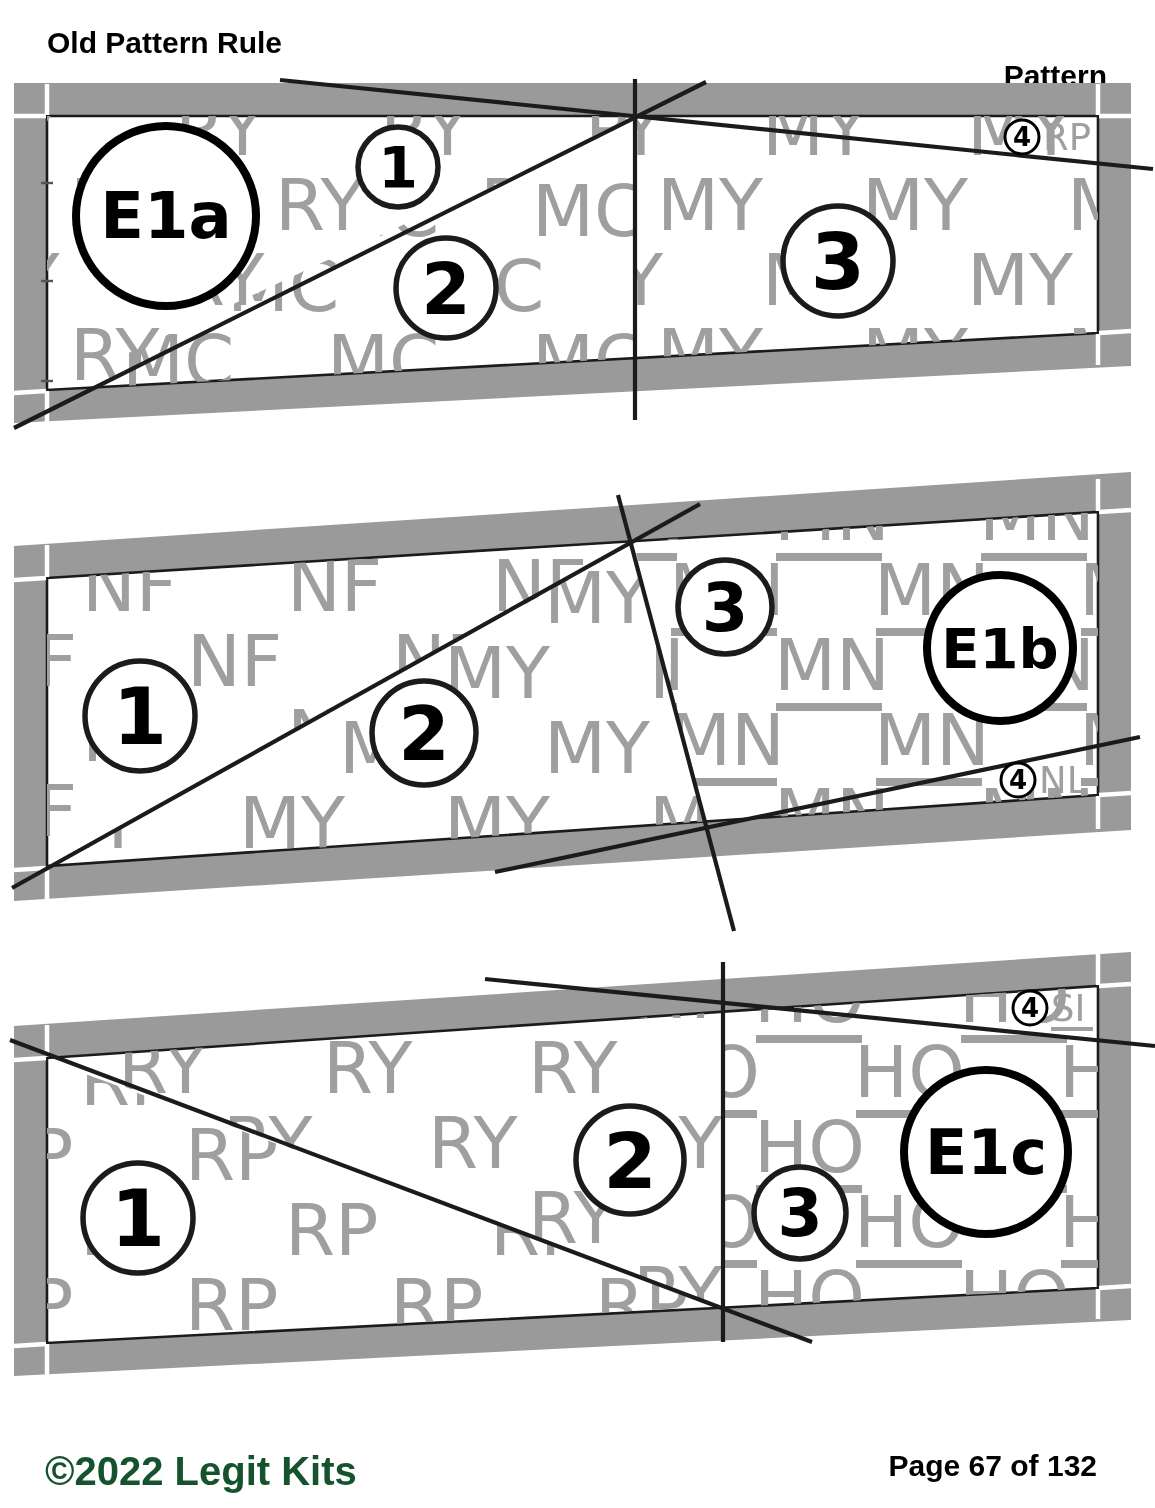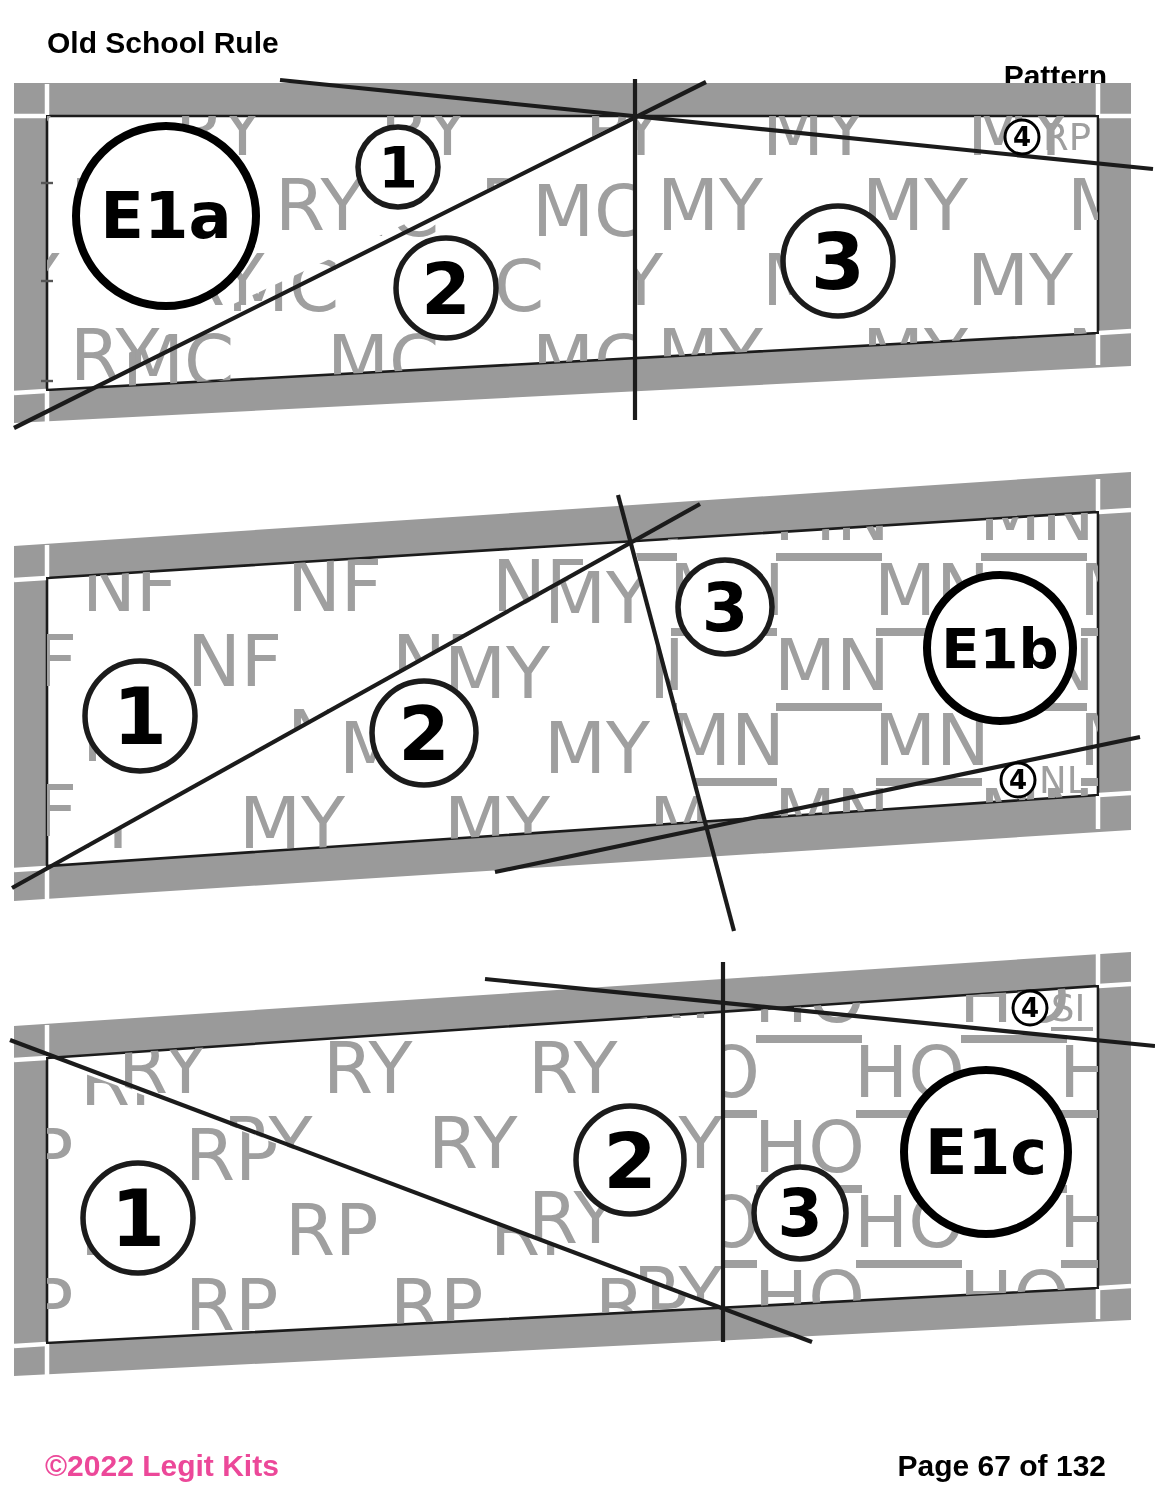--- a/index.html
+++ b/index.html
@@ -1,28 +1,28 @@
 <!DOCTYPE html>
 <html><head>
 <meta charset="utf-8">
 <style>
   html,body{margin:0;padding:0;background:#fff;}
   #page{position:relative;width:1155px;height:1508px;background:#fff;overflow:hidden;
         font-family:"Liberation Sans",sans-serif;}
   .hdr-title{position:absolute;left:47px;top:26px;font-size:30px;font-weight:bold;color:#000;}
   .hdr-label{position:absolute;right:48px;top:26px;font-size:30px;font-weight:bold;color:#000;margin-top:33px;}
-  .ftr-copy{position:absolute;left:45px;top:1449px;font-size:30px;font-weight:bold;color:#ec4899;}
-  .ftr-page{position:absolute;right:49px;top:1449px;font-size:30px;font-weight:bold;color:#000;}
+  .ftr-copy{position:absolute;left:45px;top:1449px;font-size:40px;font-weight:bold;color:#14532d;}
+  .ftr-page{position:absolute;right:58px;top:1449px;font-size:30px;font-weight:bold;color:#000;}
   svg{position:absolute;left:0;top:0;}
 </style>
 </head>
 <body>
 
 <div id="page">
-  <div class="hdr-title">Old School Rule</div>
+  <div class="hdr-title">Old Pattern Rule</div>
   <div class="hdr-label">Pattern</div>
   <div class="ftr-copy">©2022 Legit Kits</div>
   <div class="ftr-page">Page 67 of 132</div>
 <svg width="1155" height="1508" viewBox="0 0 1155 1508">
       <defs>
         <clipPath id="int0">
           <polygon points="47,116 1098,116 1098,333 47,390"></polygon>
         </clipPath>
         <clipPath id="clip0_0">
           <polygon points="47,116 633,116 47,410"></polygon>

